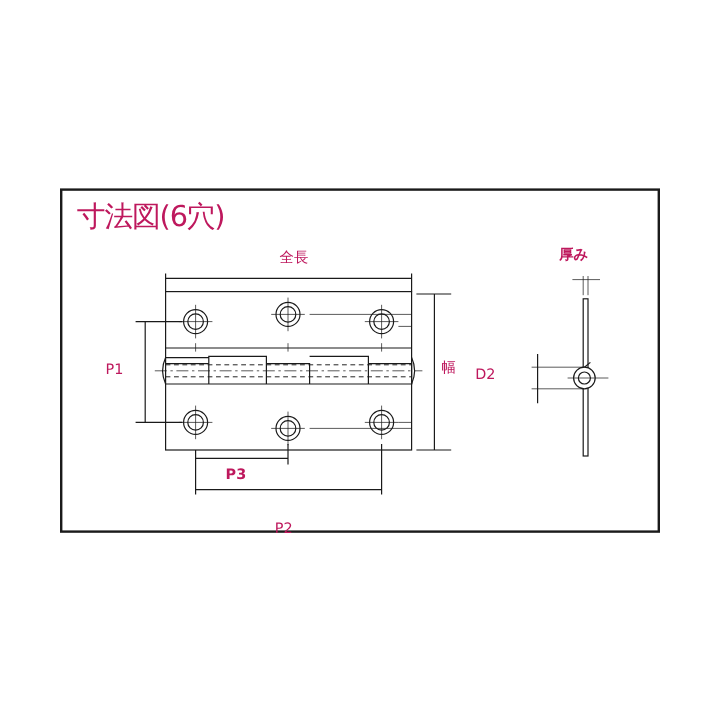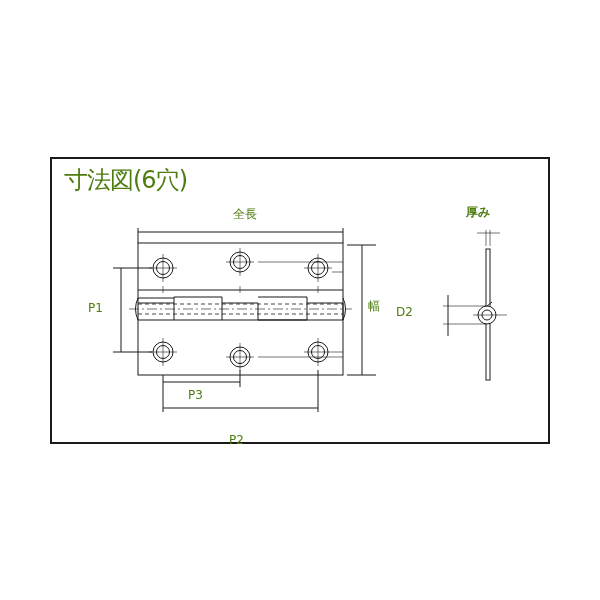--- a/index.html
+++ b/index.html
@@ -1,18 +1,18 @@
 <!DOCTYPE html>
 <html><head>
 <meta charset="utf-8">
 <style>
   html, body { margin: 0; padding: 0; background: #ffffff; }
   body { width: 600px; height: 600px; position: relative; overflow: hidden; font-family: "DejaVu Sans", sans-serif; }
   #diagram { position: absolute; left: 0; top: 0; }
-  .lbl { position: absolute; color: #4d7c0f; white-space: nowrap; line-height: 1; }
+  .lbl { position: absolute; color: #be185d; white-space: nowrap; line-height: 1; }
   .title { font-size: 24px; left: 64px; top: 168px; letter-spacing: -1px; }
   .dim { font-size: 12px; }
 </style>
 </head>
 <body>
 
 <svg id="diagram" width="600" height="600" viewBox="0 0 600 600" xmlns="http://www.w3.org/2000/svg">
   <g fill="none" stroke="#1a1a1a" stroke-width="1">
 
     <rect x="51" y="158" width="498" height="285" stroke-width="2"></rect>
@@ -126,15 +126,15 @@
       <line x1="443" y1="324" x2="486" y2="324" stroke-width="0.6"></line>
     </g>
   </g>
 </svg>
 
 <div class="lbl title">寸法図(6穴)</div>
 <div class="lbl dim" style="left:233px; top:208px;">全長</div>
 <div class="lbl dim" style="left:368px; top:300px;">幅</div>
 <div class="lbl dim" style="left:466px; top:206px;font-weight:bold;">厚み</div>
 <div class="lbl dim" style="left:88px; top:302px;">P1</div>
-<div class="lbl dim" style="left:188px; top:389px;">P3</div>
+<div class="lbl dim" style="left:188px; top:389px;font-weight:bold;">P3</div>
 <div class="lbl dim" style="left:229px; top:434px;">P2</div>
 <div class="lbl dim" style="left:396px; top:306px;">D2</div>
 
 </body></html>

